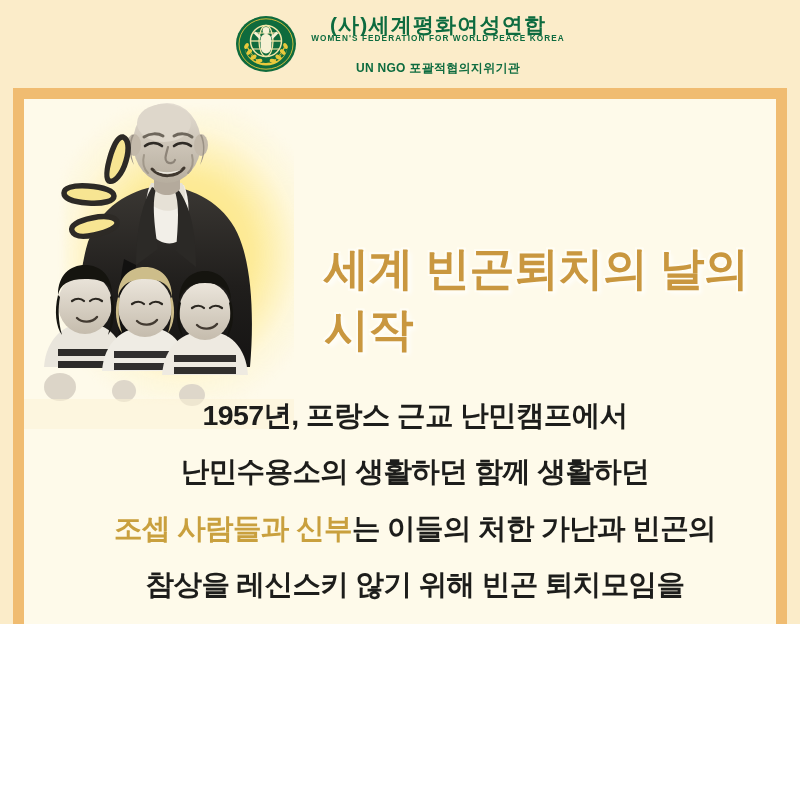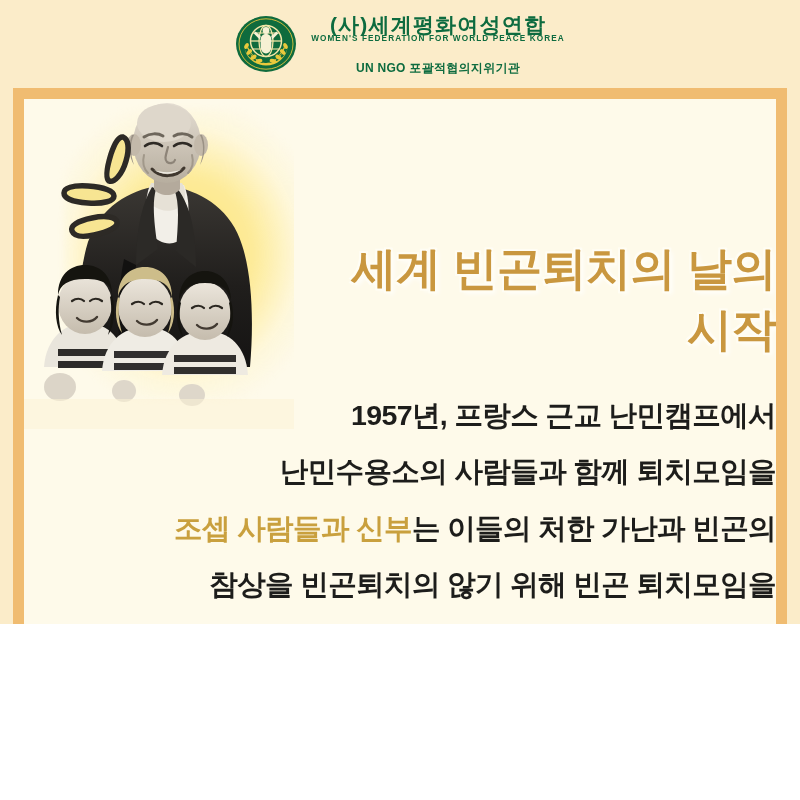--- a/index.html
+++ b/index.html
@@ -123,21 +123,21 @@
     width: 115px;
     height: 130px;
   }
 
   
   .title {
     position: absolute;
     left: 300px;
     top: 96px;
     width: 452px;
-    text-align: right;
+    text-align: left;
     font-size: 45px;
     font-weight: 800;
     color: #c9973f;
     line-height: 1.35;
     letter-spacing: -0.5px;
     text-shadow:
       2px 2px 0 #fffdf4,
       -2px 2px 0 #fffdf4,
       2px -2px 0 #fffdf4,
       -2px -2px 0 #fffdf4,
@@ -158,20 +158,21 @@
     color: #1d1d1b;
     line-height: 1.98;
     letter-spacing: -0.6px;
   }
   .body-copy .hl {
     color: #c9a03e;
   }
   .body-copy .ln {
     display: block;
     white-space: nowrap;
+    text-align: center;
   }
 
   
   .curl {
     position: absolute;
     right: 0;
     bottom: 0;
     width: 112px;
     height: 112px;
     pointer-events: none;
@@ -342,23 +343,23 @@
             <path d="M12 100 C10 95 17 90 32 87 C46 84 56 86 57 91 C58 96 49 101 34 104 C20 107 14 105 12 100 Z" fill="#f7e592" stroke="#2d2a26" stroke-width="5.5" stroke-linejoin="round"></path>
           </svg>
         </div>
       </div>
 
       <h1 class="title">세계 빈곤퇴치의 날의
 시작</h1>
 
       <div class="body-copy">
         <span class="ln"><span>1957년, 프랑스 근교 난민캠프에서</span></span>
-        <span class="ln"><span>난민수용소의 사람들과 함께 퇴치모임을</span></span>
+        <span class="ln"><span>난민수용소의 생활하던 함께 생활하던</span></span>
         <span class="ln"><span class="hl">조셉 사람들과 신부</span><span>는 이들의 처한 가난과 빈곤의</span></span>
-        <span class="ln"><span>참상을 빈곤퇴치의 않기 위해 빈곤 퇴치모임을</span></span>
+        <span class="ln"><span>참상을 레신스키 않기 위해 빈곤 퇴치모임을</span></span>
         <span class="ln"><span>결성하였습니다.</span></span>
       </div>
 
       <div class="curl">
         <svg viewBox="0 0 112 112" width="112" height="112" aria-hidden="true">
           <defs>
             <linearGradient id="curlgrad" x1="0.15" y1="0.1" x2="0.9" y2="0.95">
               <stop offset="0%" stop-color="#ffffff"></stop>
               <stop offset="35%" stop-color="#e3e3e3"></stop>
               <stop offset="70%" stop-color="#b9b9b9"></stop>

